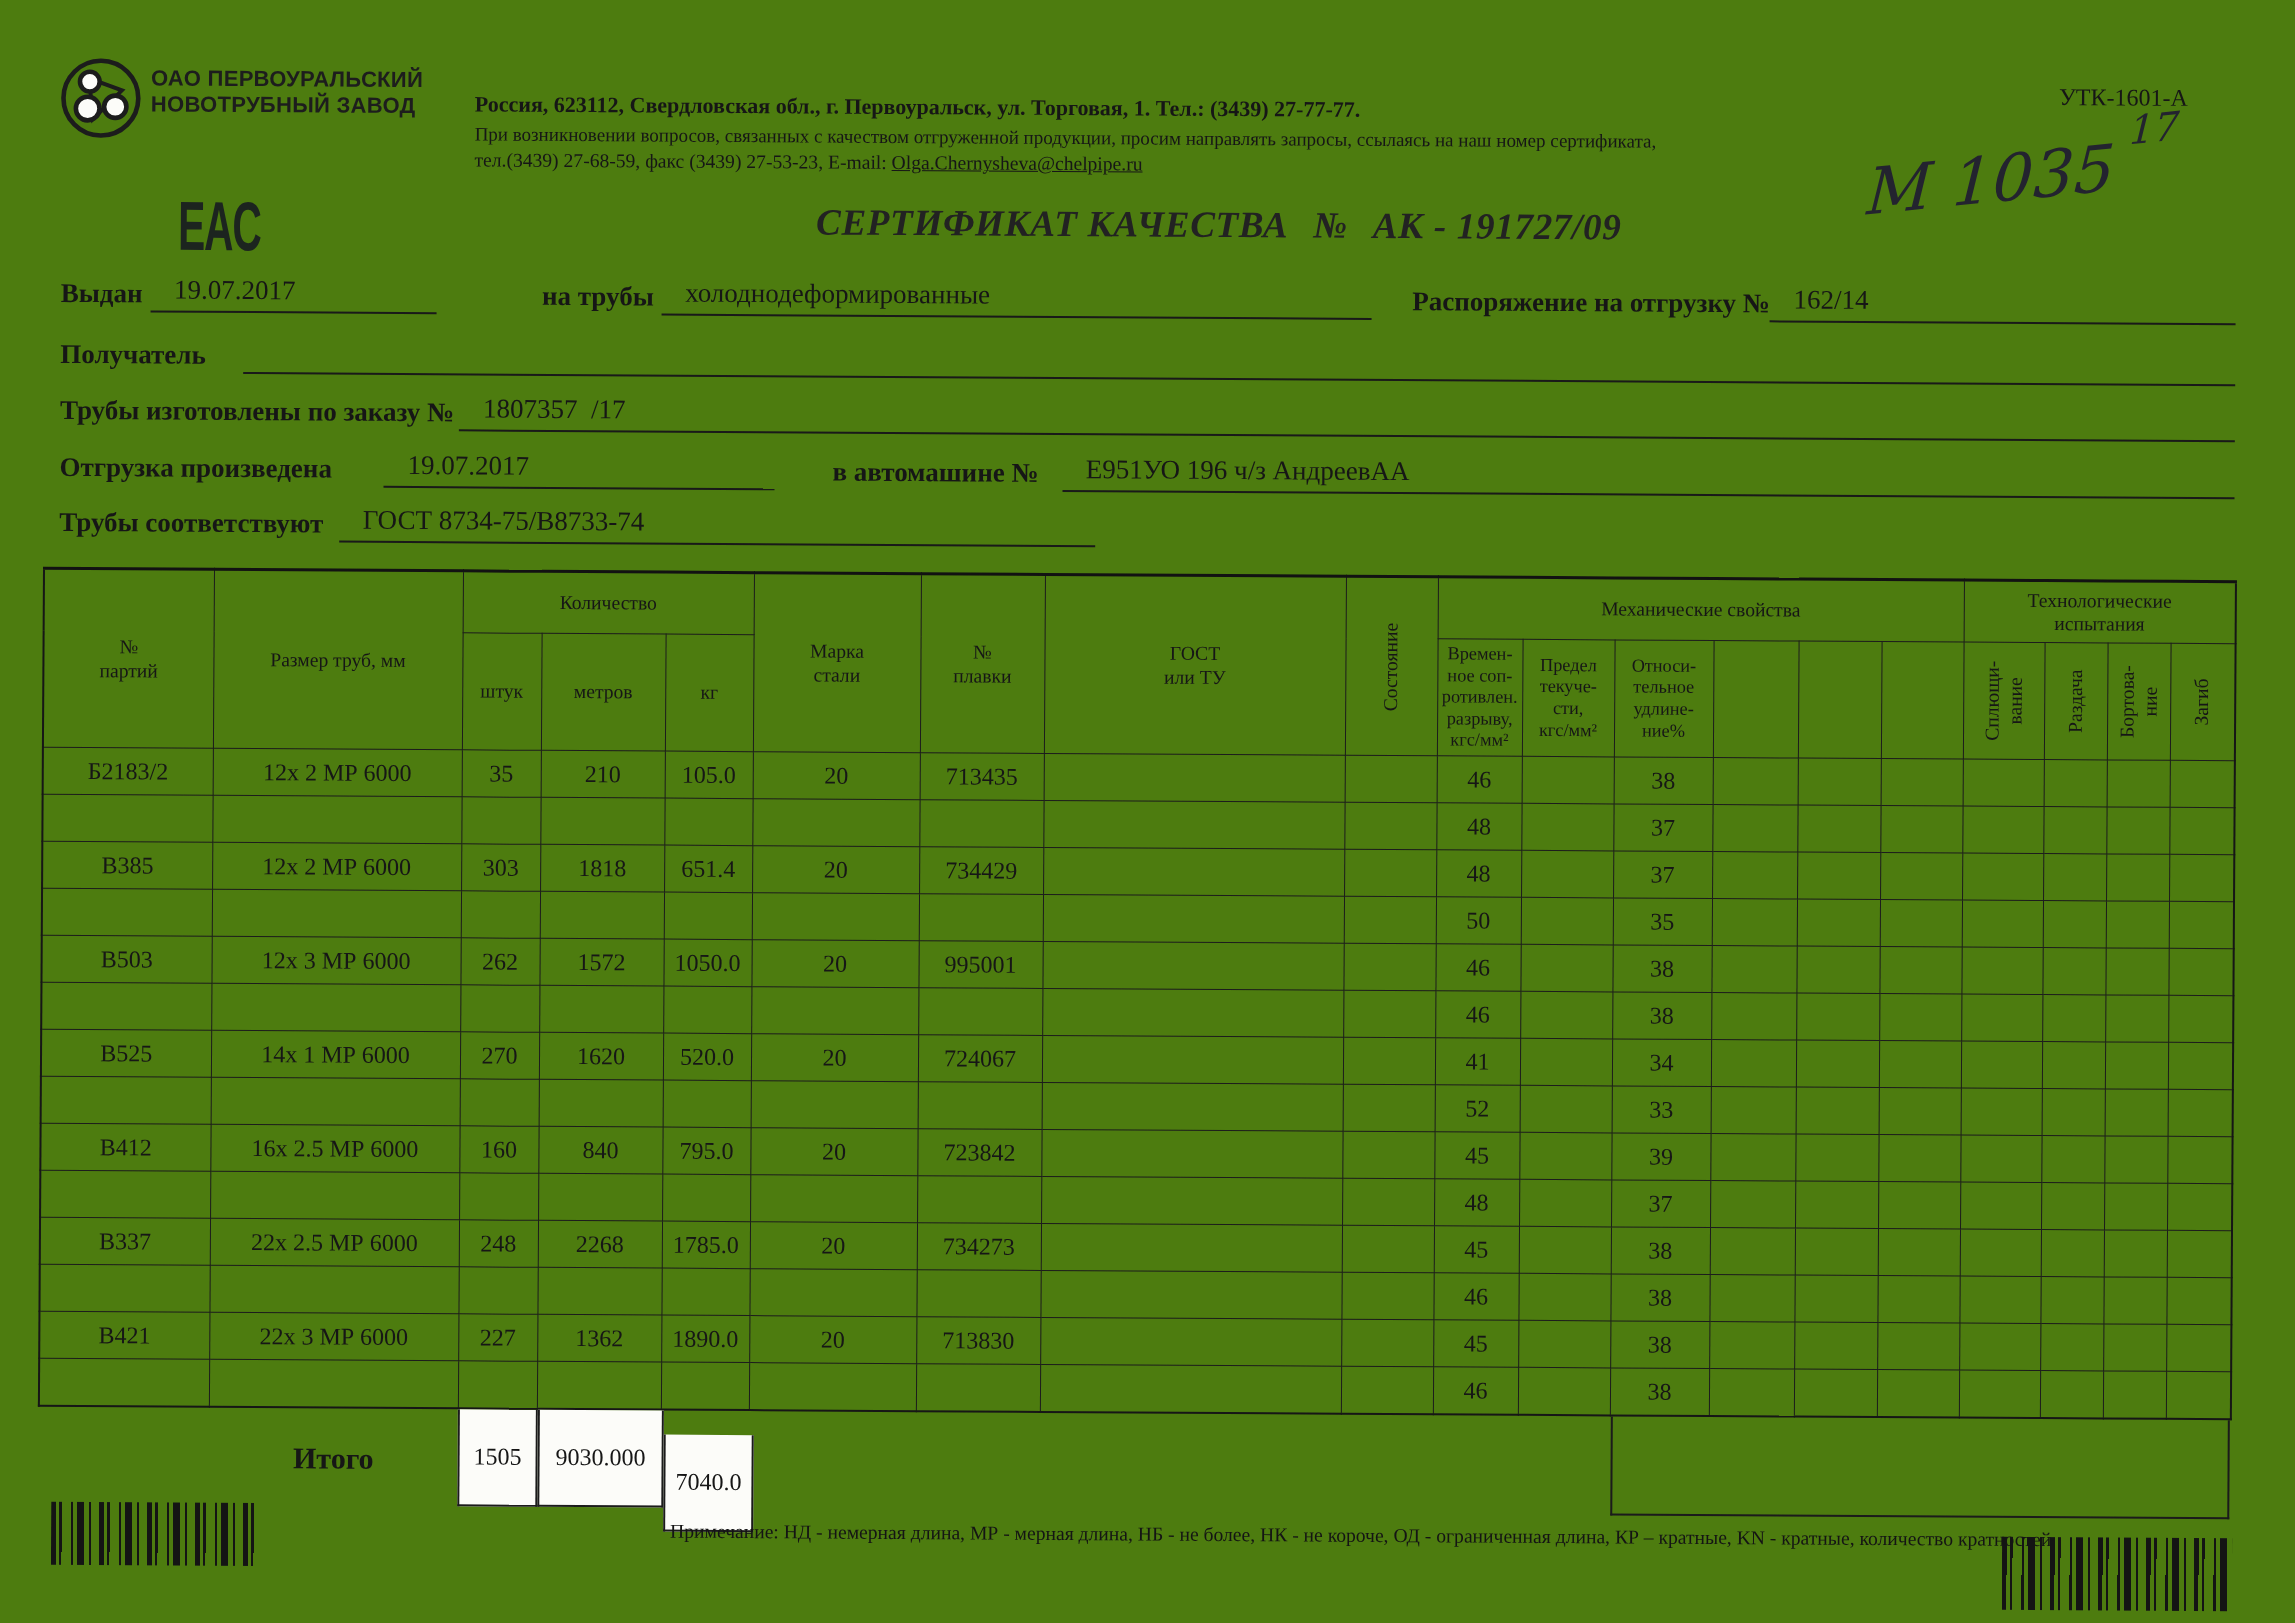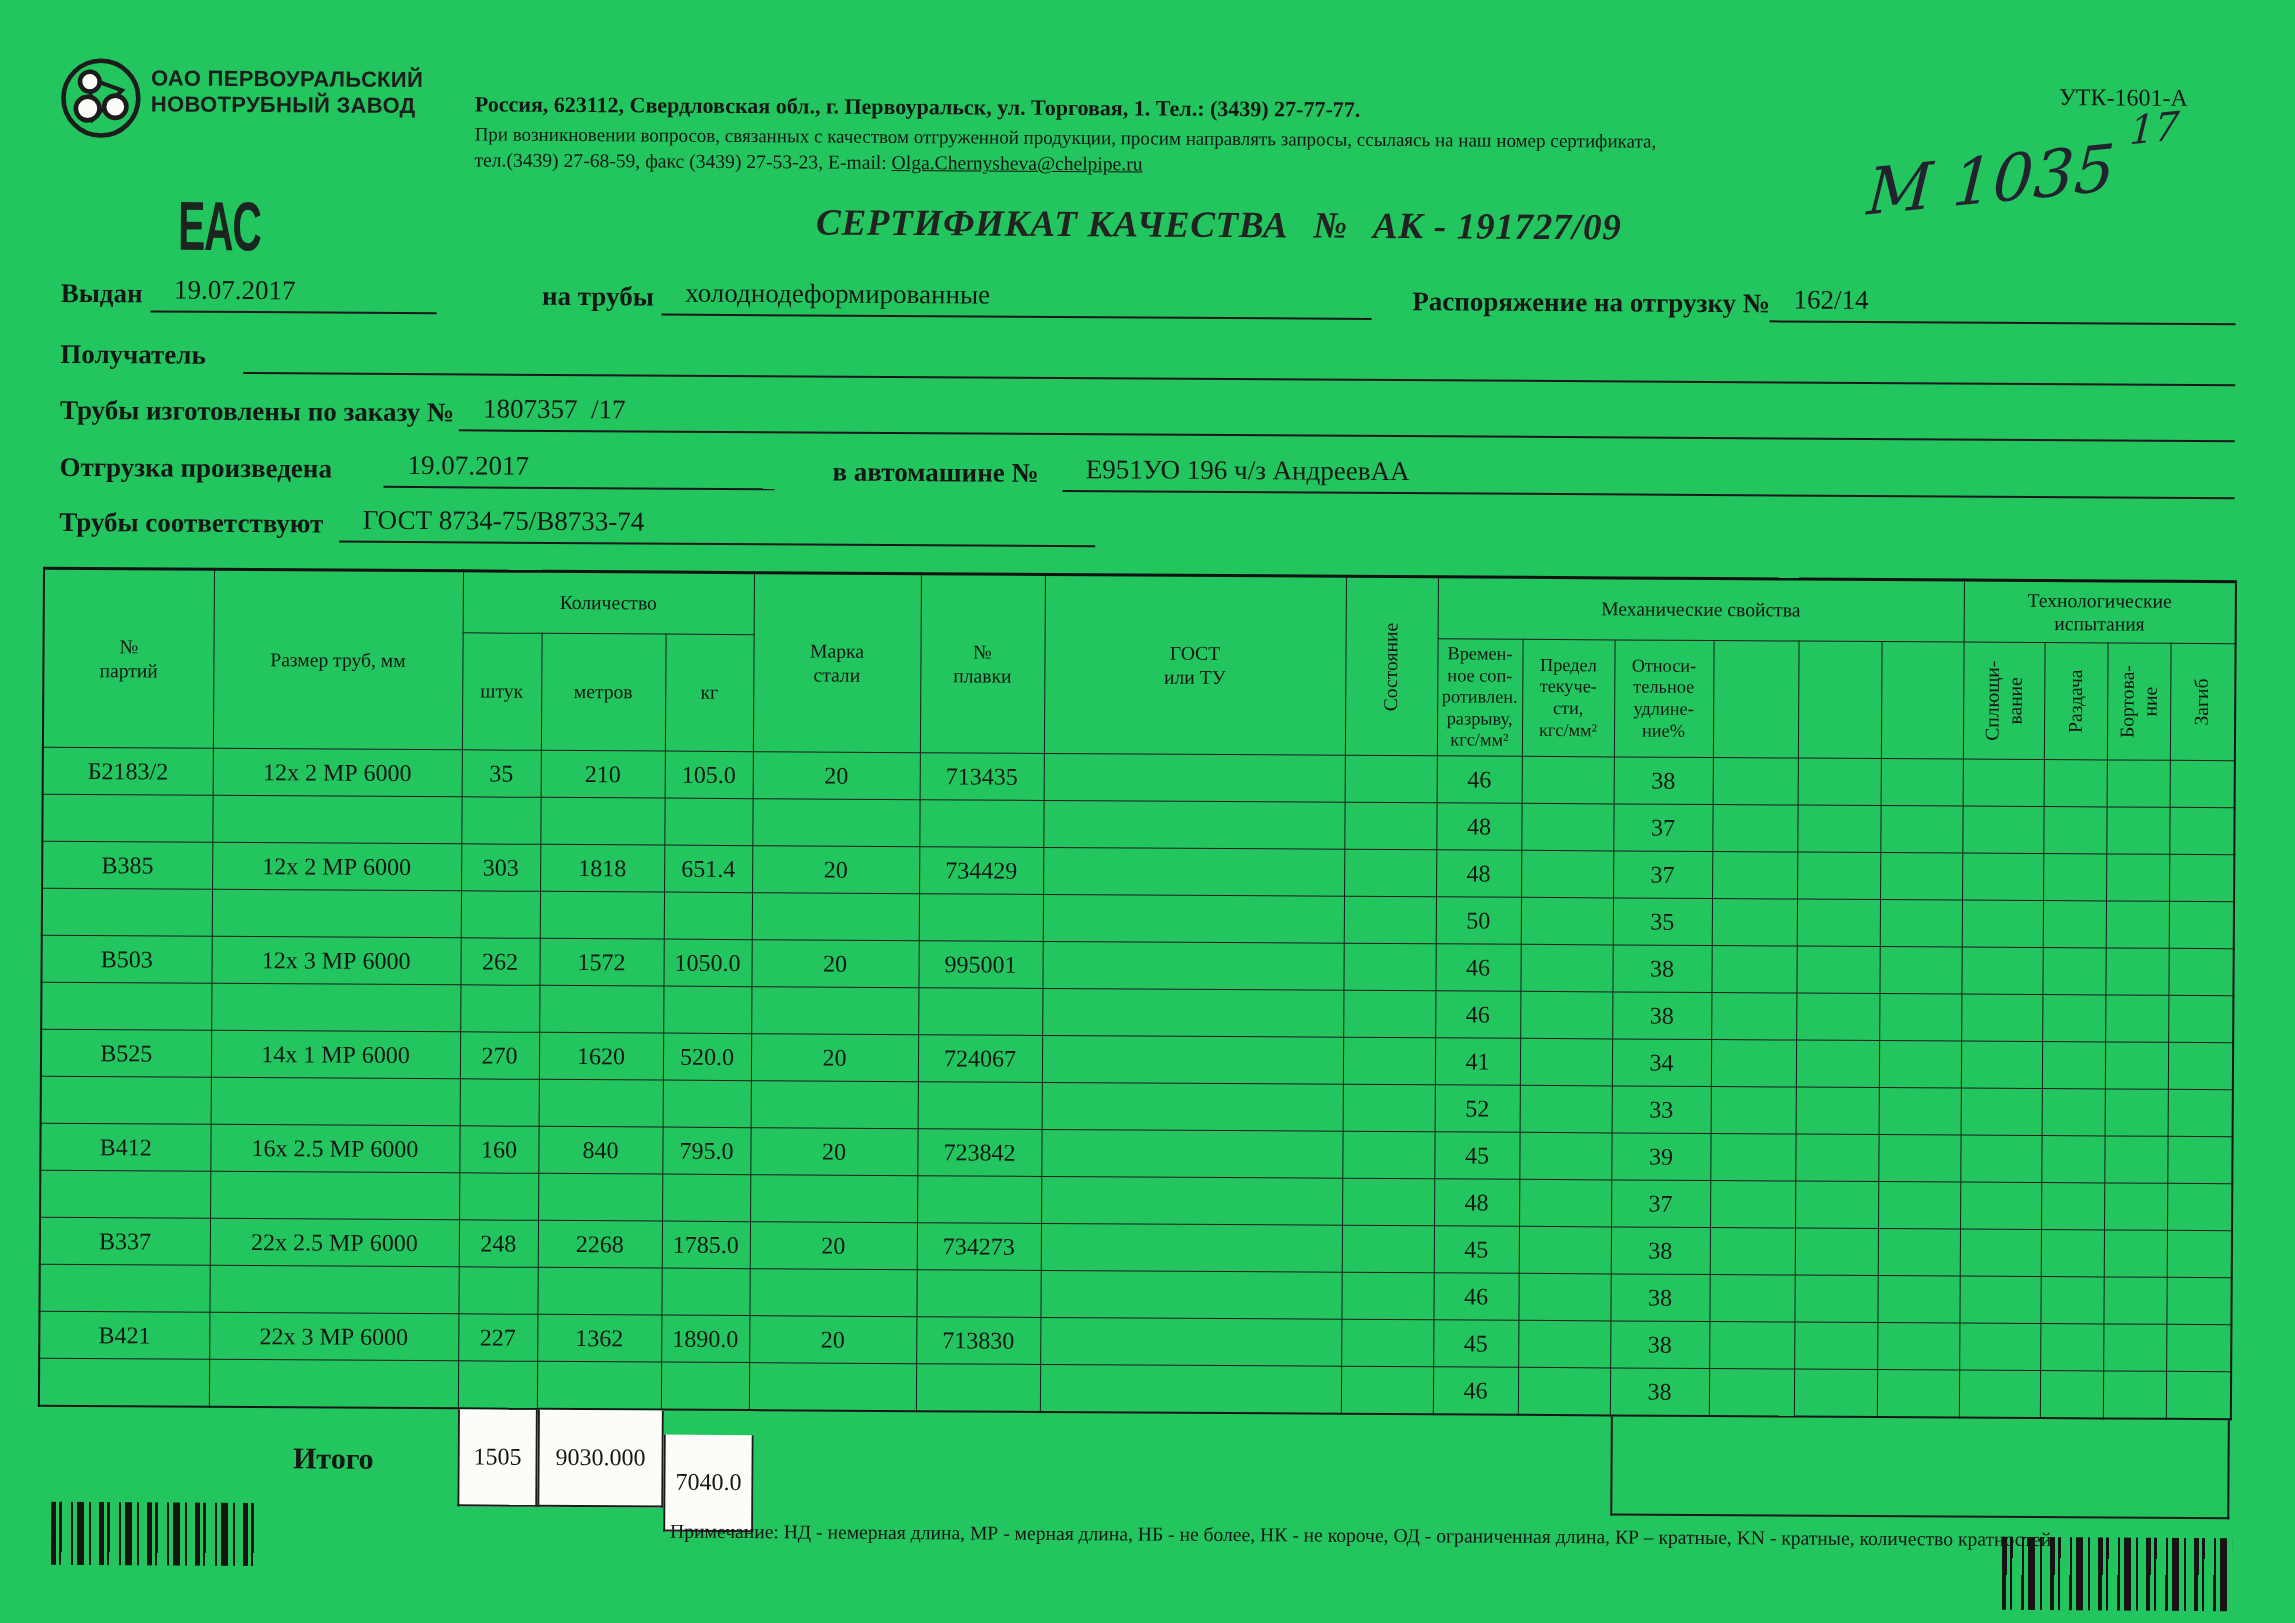--- a/index.html
+++ b/index.html
@@ -1,16 +1,16 @@
 <!DOCTYPE html>
 <html style="font-size:10.5px"><head>
 <meta charset="utf-8">
 <style>
   html,body{margin:0;padding:0;background:#e9e9e6;}
-  .page{position:relative;width:2295px;height:1623px;background:#22c55e;overflow:hidden;
+  .page{position:relative;width:2295px;height:1623px;background:#4d7c0f;overflow:hidden;
         font-family:"Liberation Serif","DejaVu Serif",serif;color:#161616;}
   .doc{position:absolute;inset:0;transform:rotate(0.35deg);transform-origin:79px 79px;}
   .ml{white-space:pre-line;}
 
   
   .logo{position:absolute;left:59px;top:56px;}
   .company{position:absolute;left:151px;top:65px;font-family:"Liberation Sans","DejaVu Sans",sans-serif;
            font-weight:bold;font-size:22px;line-height:1.16;color:#1d1d1d;letter-spacing:0.3px;}
   .eac{position:absolute;left:179px;top:185px;font-family:"Liberation Sans","DejaVu Sans",sans-serif;
        font-weight:bold;font-size:68px;color:#1c241f;transform:scale(0.60,1.02);transform-origin:left top;

